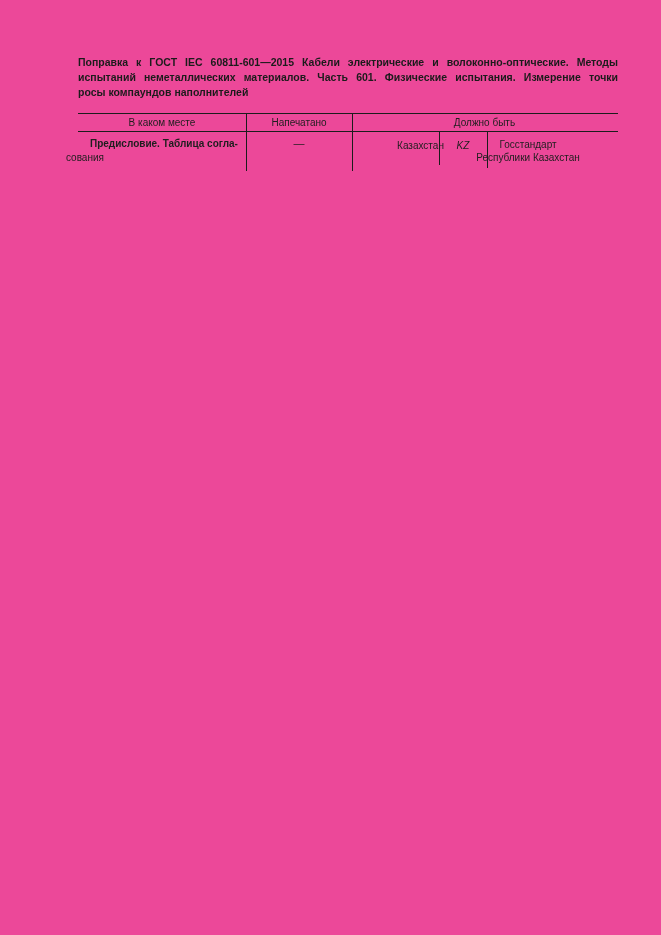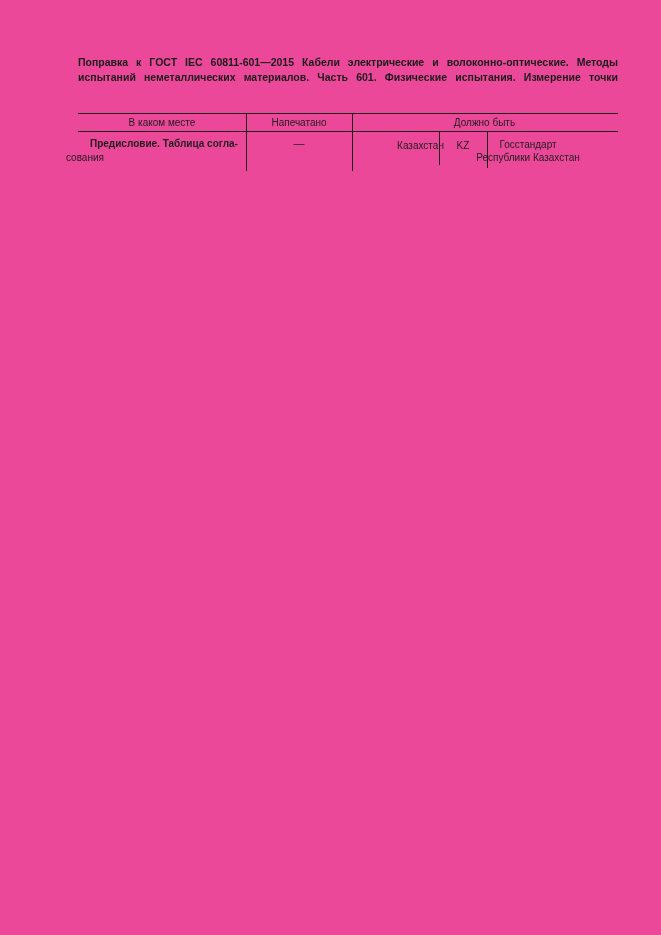--- a/index.html
+++ b/index.html
@@ -54,21 +54,21 @@
     left: 66px; top: 137px; width: 184px;
     line-height: 14px; text-align: left;
   }
   #cell-place .line1 { padding-left: 24px; white-space: nowrap; font-weight: bold; }
   #cell-place .line2 { white-space: nowrap; }
   #cell-printed {
     left: 246px; top: 137px; width: 106px;
     text-align: center; font-size: 11px;
   }
   #cell-country { left: 352px; top: 140px; width: 87px; text-align: center; margin-left: 25px; }
-  #cell-code    { left: 439px; top: 140px; width: 48px; text-align: center; }
+  #cell-code    { left: 439px; top: 140px; width: 48px; text-align: center; font-style: italic; }
   #cell-authority {
     left: 463px; top: 138px; width: 130px;
     text-align: center; line-height: 13px;
   }
   
   .source-note {
     position: absolute;
     left: 78px;
     top: 183px;
     width: 513px;
@@ -80,20 +80,21 @@
   }
 </style>
 </head>
 <body>
 
 <div class="page">
 
   <div class="heading">
     <div class="heading-line justify-last">Поправка к ГОСТ IEC 60811-601—2015 Кабели электрические и волоконно-оптические. Методы</div>
     <div class="heading-line justify-last">испытаний неметаллических материалов. Часть 601. Физические испытания. Измерение точки</div>
+    <div class="heading-line">росы компаундов наполнителей</div>
   </div>
 
   <div>
 
     <div class="rule h" id="rule-top"></div>
     <div class="rule h" id="rule-header-bottom"></div>
     <div class="rule v" id="rule-col1"></div>
     <div class="rule v" id="rule-col2"></div>
     <div class="rule v" id="rule-sub1"></div>
     <div class="rule v" id="rule-sub2"></div>

